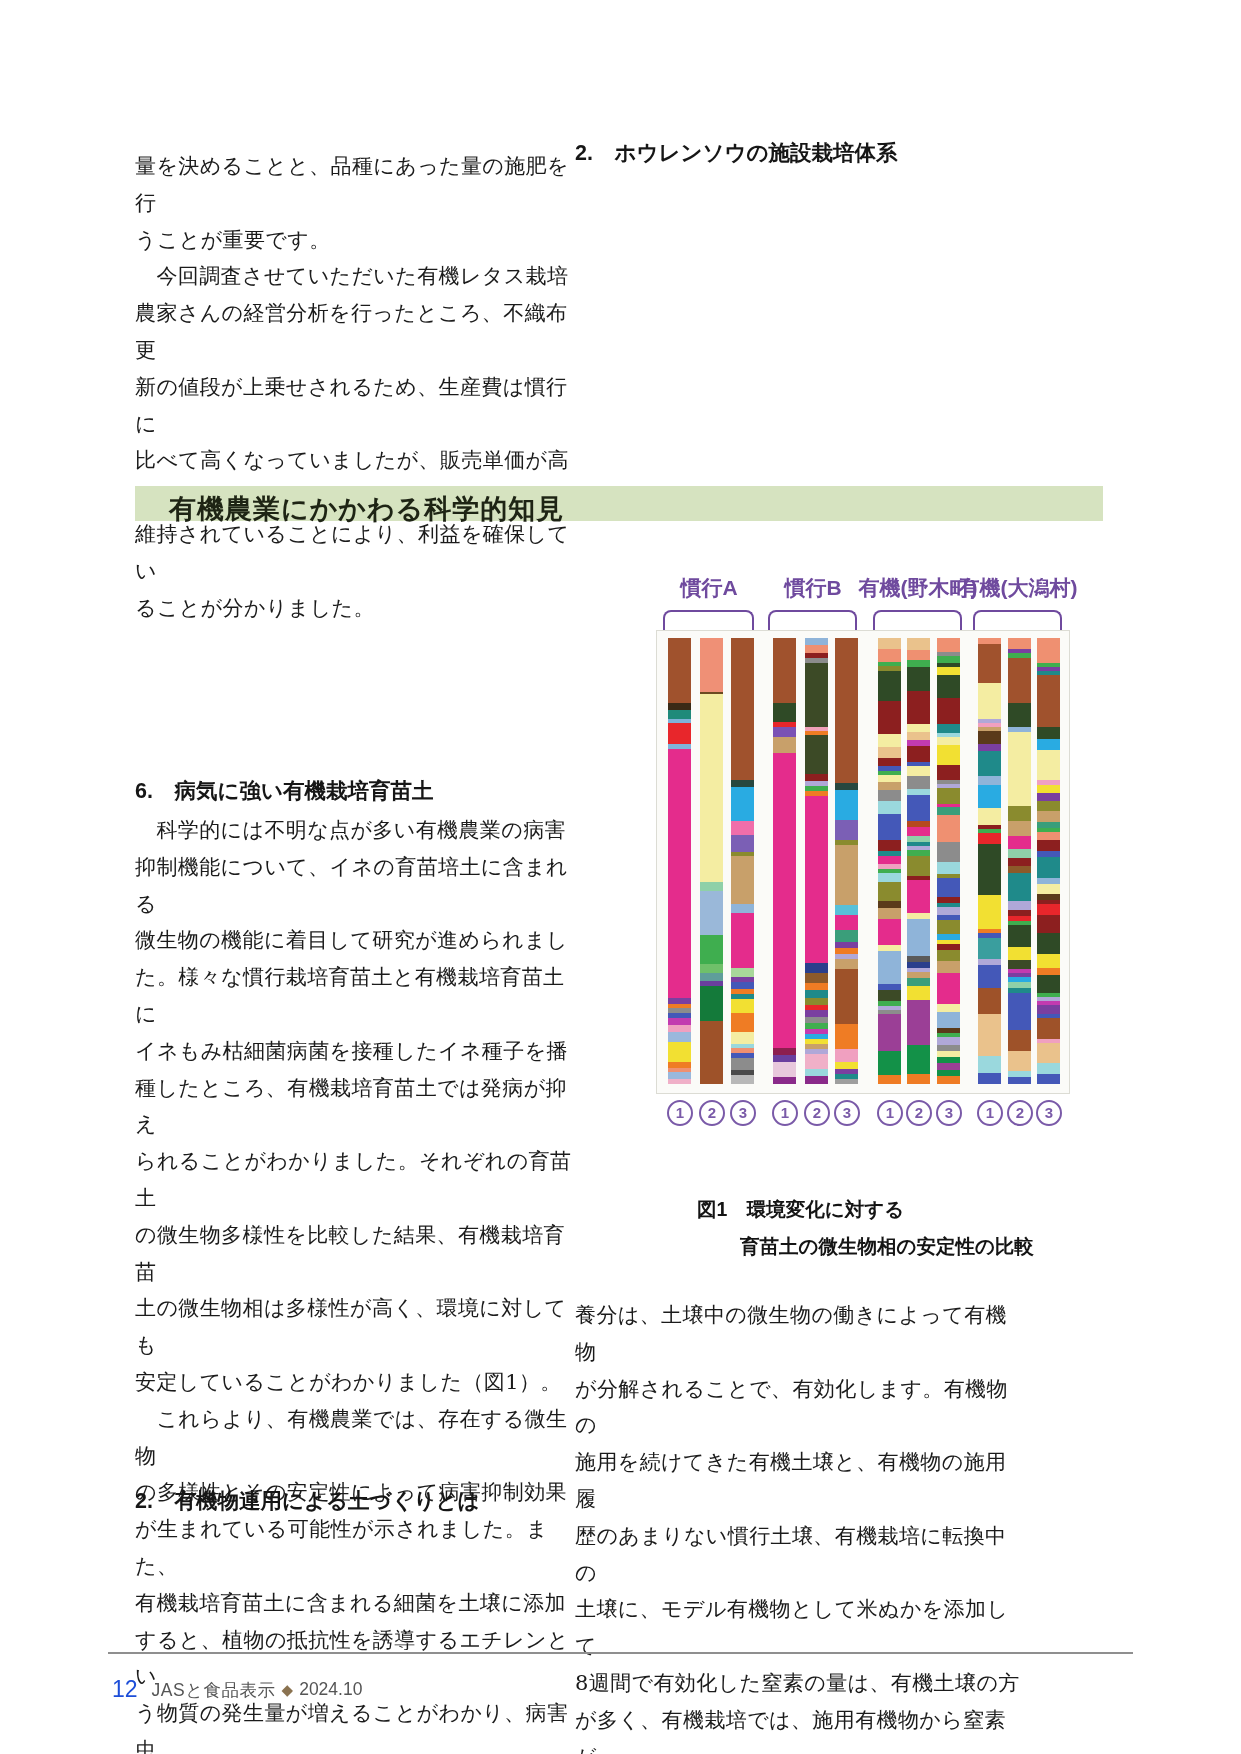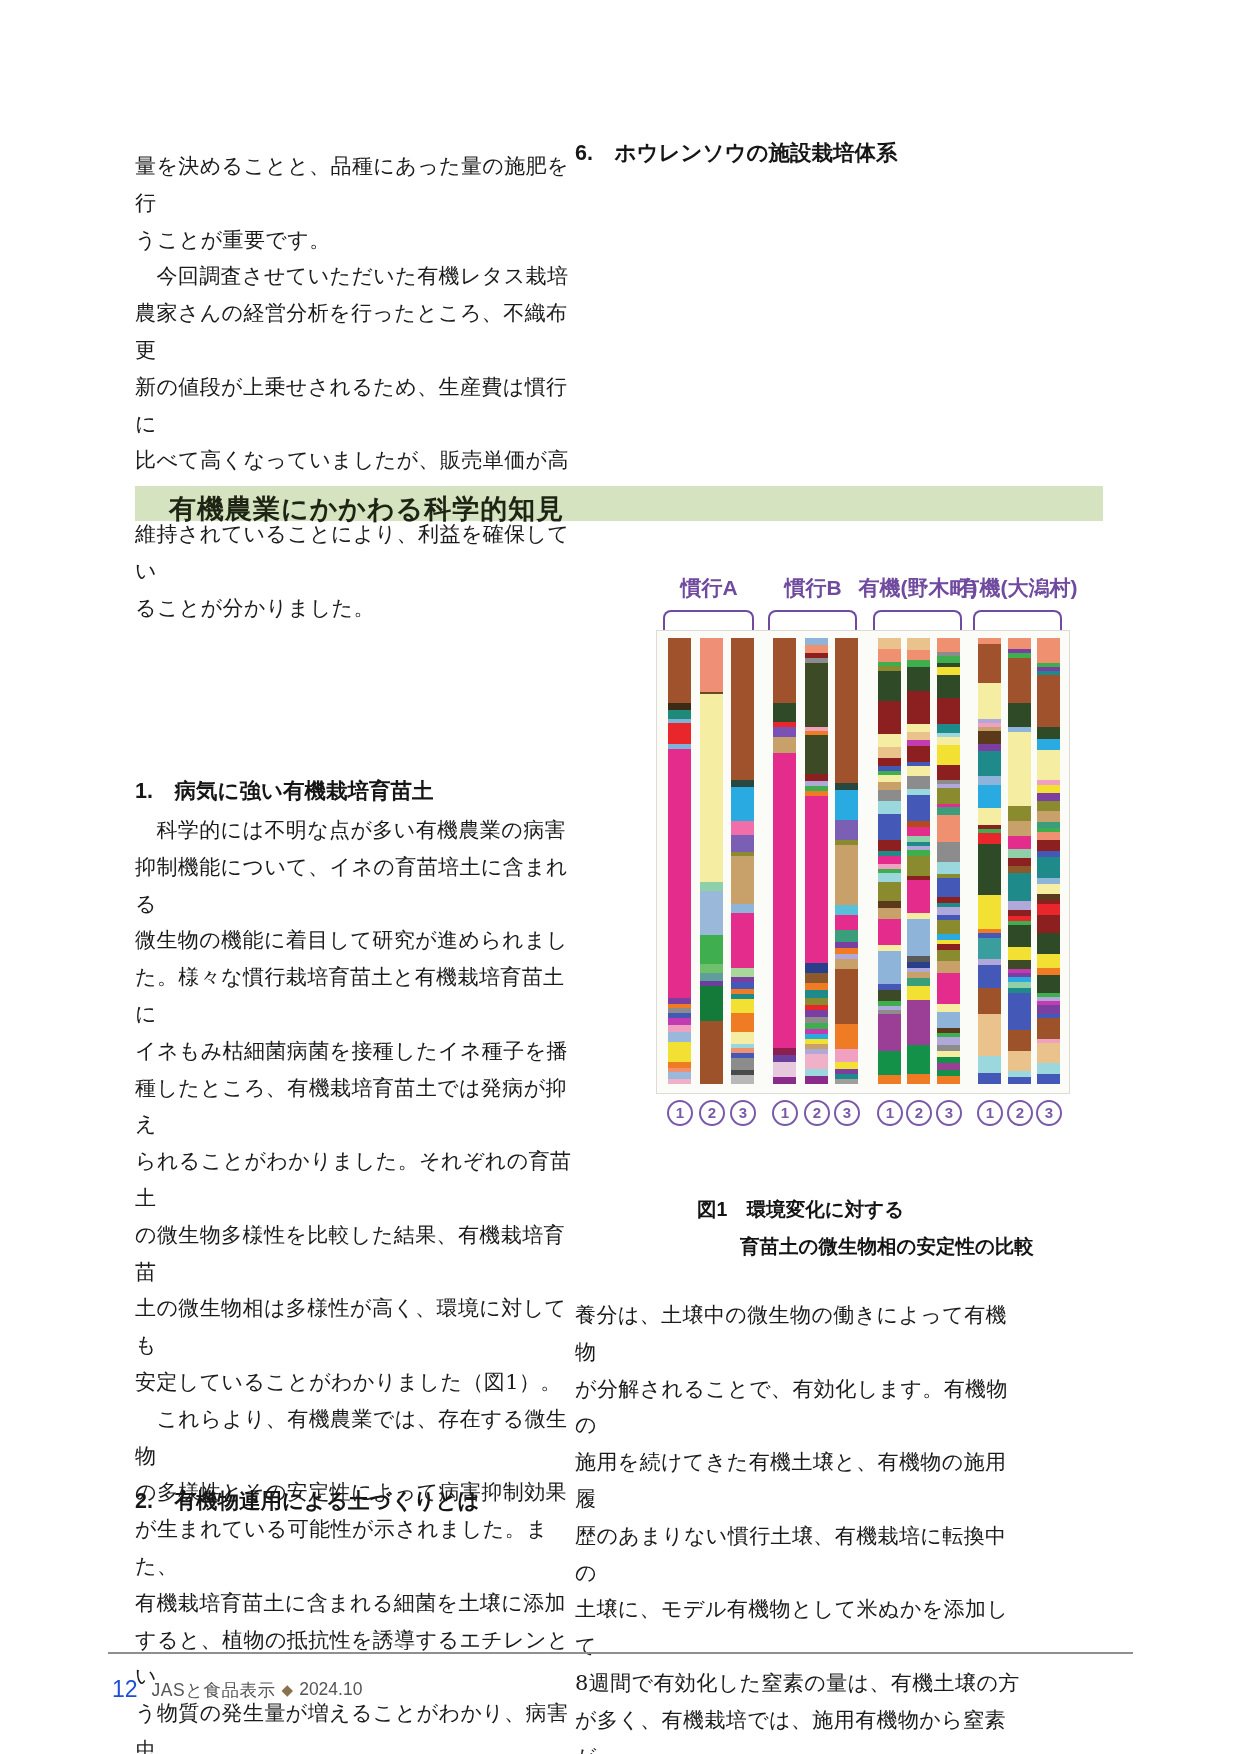--- a/index.html
+++ b/index.html
@@ -78,27 +78,27 @@
 
   <div class="block" style="left:135px; top:148px; width:450px;">量を決めることと、品種にあった量の施肥を行
 うことが重要です。
 　今回調査させていただいた有機レタス栽培
 農家さんの経営分析を行ったところ、不織布更
 新の値段が上乗せされるため、生産費は慣行に
 比べて高くなっていましたが、販売単価が高く
 維持されていることにより、利益を確保してい
 ることが分かりました。</div>
 
-  <div class="heading" style="left:575px; top:138px;">6.　ホウレンソウの施設栽培体系</div>
+  <div class="heading" style="left:575px; top:138px;">2.　ホウレンソウの施設栽培体系</div>
 
   <div class="banner" style="background: rgb(214, 227, 192);">
     <div class="banner-title">有機農業にかかわる科学的知見</div>
   </div>
 
-  <div class="heading" style="left:135px; top:776px;">1.　病気に強い有機栽培育苗土</div>
+  <div class="heading" style="left:135px; top:776px;">6.　病気に強い有機栽培育苗土</div>
   <div class="block" style="left:135px; top:812px; width:450px;">　科学的には不明な点が多い有機農業の病害
 抑制機能について、イネの育苗培土に含まれる
 微生物の機能に着目して研究が進められまし
 た。様々な慣行栽培育苗土と有機栽培育苗土に
 イネもみ枯細菌病菌を接種したイネ種子を播
 種したところ、有機栽培育苗土では発病が抑え
 られることがわかりました。それぞれの育苗土
 の微生物多様性を比較した結果、有機栽培育苗
 土の微生物相は多様性が高く、環境に対しても
 安定していることがわかりました（図1）。

